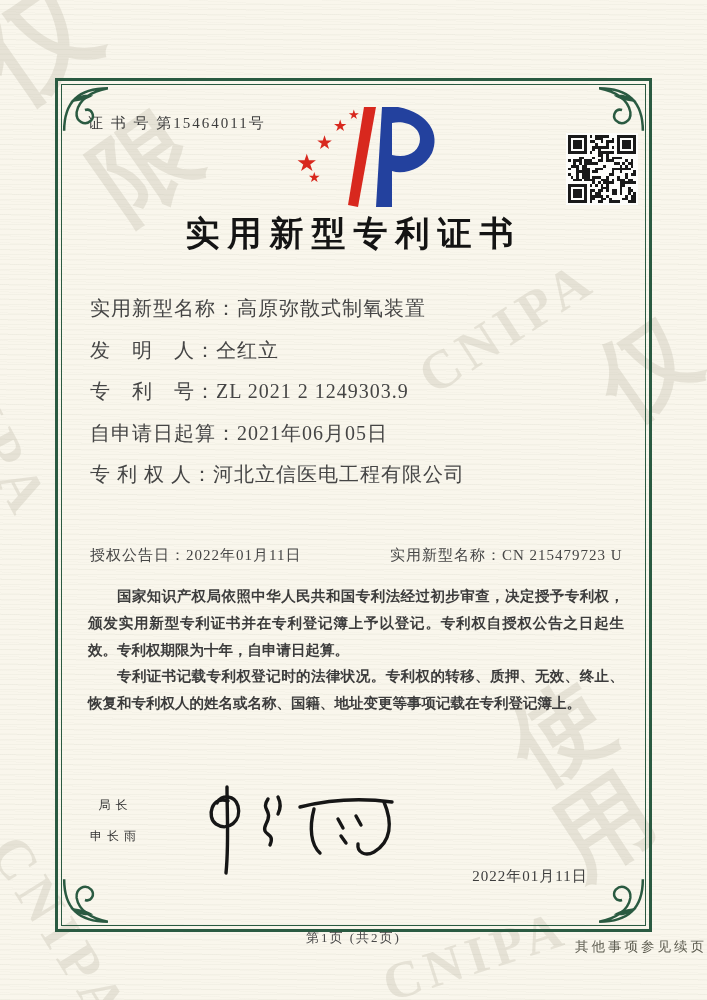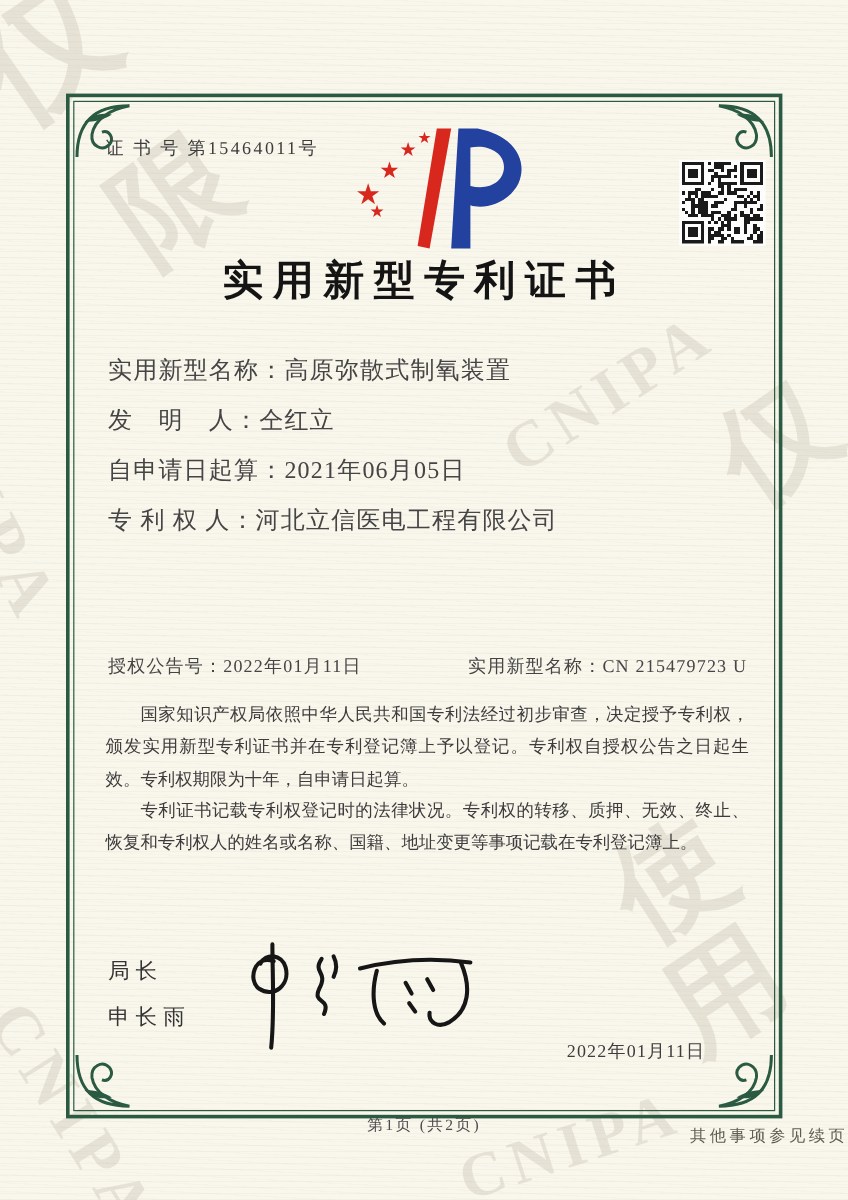--- a/index.html
+++ b/index.html
@@ -54,23 +54,23 @@
   .fields { position:absolute; left:32px; top:214px; width:540px; }
   .field-row { height:41.5px; font-size:20px; color:#454545; letter-spacing:1px;
                white-space:nowrap; }
   .f-label { color:#454545; }
   .f-value { color:#454545; }
   .grant-row { position:absolute; left:32px; top:465px; width:540px;
                font-size:15px; color:#454545; letter-spacing:1px; white-space:nowrap; }
   .grant-right { position:absolute; left:300px; top:0; }
   .body-text { position:absolute; left:30px; top:502px; width:536px;
                font-size:14.5px; line-height:1.85; color:#3c3c3c; text-align:justify; }
-  .body-text p { margin:0; text-indent:2em; }
-  .signer { position:absolute; left:32px; top:716px; font-size:18px;
-            color:#333; letter-spacing:5px; }
+  .body-text p { margin:0; text-indent:2em;font-weight:bold; }
+  .signer { position:absolute; left:32px; top:716px; font-size:12px;
+            color:#333; letter-spacing:5px;text-align:center; }
   .signer div { margin-bottom:14px; }
   .signature { position:absolute; left:136px; top:700px; width:220px; height:96px; }
   .issue-date { position:absolute; left:372px; top:786px; width:200px;
                 text-align:center; font-size:15px; color:#3d3d3d; letter-spacing:1px; }
   .page-info { position:absolute; left:0; top:848px; width:100%; text-align:center;
                font-size:13px; color:#4a4a4a; letter-spacing:2px; }
   .footer-note { position:absolute; left:0; top:938px; width:100%; text-align:right;
                  font-size:13.5px; color:#5d5c50; letter-spacing:3px; z-index:2; }
 </style>
 </head>
@@ -361,29 +361,32 @@
     <h1 class="title">实用新型专利证书</h1>
 
     <div class="fields">
       <div class="field-row">
         <span class="f-label">实用新型名称：</span><span class="f-value">高原弥散式制氧装置</span>
       </div>
       <div class="field-row">
         <span class="f-label">发　明　人：</span><span class="f-value">仝红立</span>
       </div>
       <div class="field-row">
+        <span class="f-label">专　利　号：</span><span class="f-value">ZL 2021 2 1249303.9</span>
+      </div>
+      <div class="field-row">
         <span class="f-label">自申请日起算：</span><span class="f-value">2021年06月05日</span>
       </div>
       <div class="field-row">
         <span class="f-label">专 利 权 人：</span><span class="f-value">河北立信医电工程有限公司</span>
       </div>
     </div>
 
     <div class="grant-row">
-      <span>授权公告号：</span><span>2022年01月11日</span>
+      <span>授权公告日：</span><span>2022年01月11日</span>
       <span class="grant-right">
         <span>实用新型名称：</span><span>CN 215479723 U</span>
       </span>
     </div>
 
     <div class="body-text">
       <p>国家知识产权局依照中华人民共和国专利法经过初步审查，决定授予专利权，颁发实用新型专利证书并在专利登记簿上予以登记。专利权自授权公告之日起生效。专利权期限为十年，自申请日起算。</p>
       <p>专利证书记载专利权登记时的法律状况。专利权的转移、质押、无效、终止、恢复和专利权人的姓名或名称、国籍、地址变更等事项记载在专利登记簿上。</p>
     </div>
 

